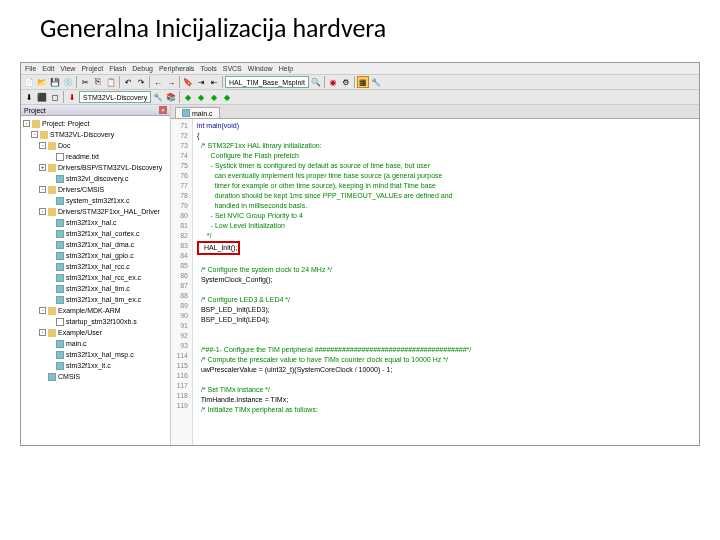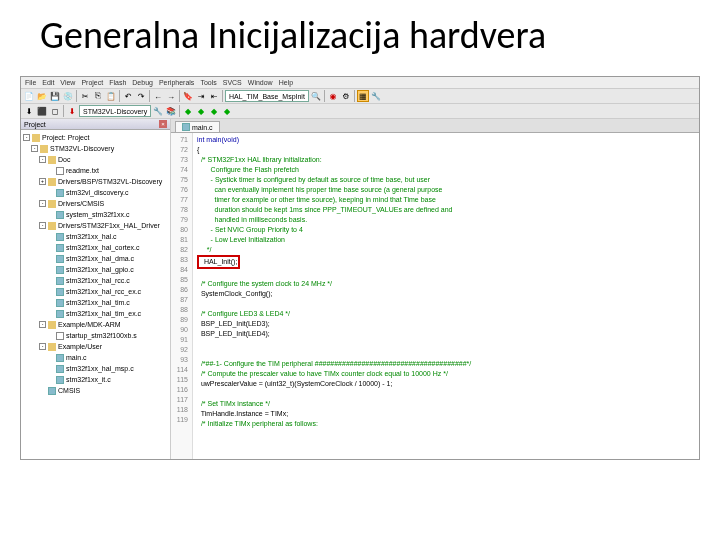--- a/index.html
+++ b/index.html
@@ -1,17 +1,17 @@
 <!DOCTYPE html>
 <html><head>
 <meta charset="utf-8">
 <style>
 *{margin:0;padding:0;box-sizing:border-box;font-family:Tahoma,Arial,sans-serif}
 body{background:#fff;width:720px;height:540px;overflow:hidden}
-.slide-title{font-size:38px;font-weight:400;color:#000;padding:12px 40px 8px;font-family:Calibri,Arial,sans-serif}
+.slide-title{font-size:26px;font-weight:400;color:#000;padding:12px 40px 8px;font-family:Calibri,Arial,sans-serif}
 .ide{border:1px solid #999;margin:10px 20px 0;background:#f0f0f0;font-size:7px}
 .menubar{display:flex;gap:6px;padding:2px 4px;background:#eee;border-bottom:1px solid #ccc}
 .menubar span{color:#333;cursor:default}
 .toolbar{display:flex;gap:1px;padding:1px 2px;background:#e8e8e8;border-bottom:1px solid #ccc;align-items:center}
 .tb-ico{width:12px;height:12px;display:inline-flex;align-items:center;justify-content:center;font-size:8px;border:1px solid transparent}
 .tb-sep{width:1px;height:12px;background:#aaa;margin:0 1px}
 .tb-sel{border:1px solid #7a9;background:#fff;padding:0 3px;font-size:7px;height:12px;display:inline-flex;align-items:center;min-width:70px}
 .body{display:flex;height:340px}
 .sidebar{width:150px;background:#fff;border-right:1px solid #ccc;overflow:hidden}
 .sb-title{background:linear-gradient(#e8e8f0,#d0d0e0);padding:1px 3px;font-size:7px;border-bottom:1px solid #aaa;display:flex;justify-content:space-between;align-items:center}

